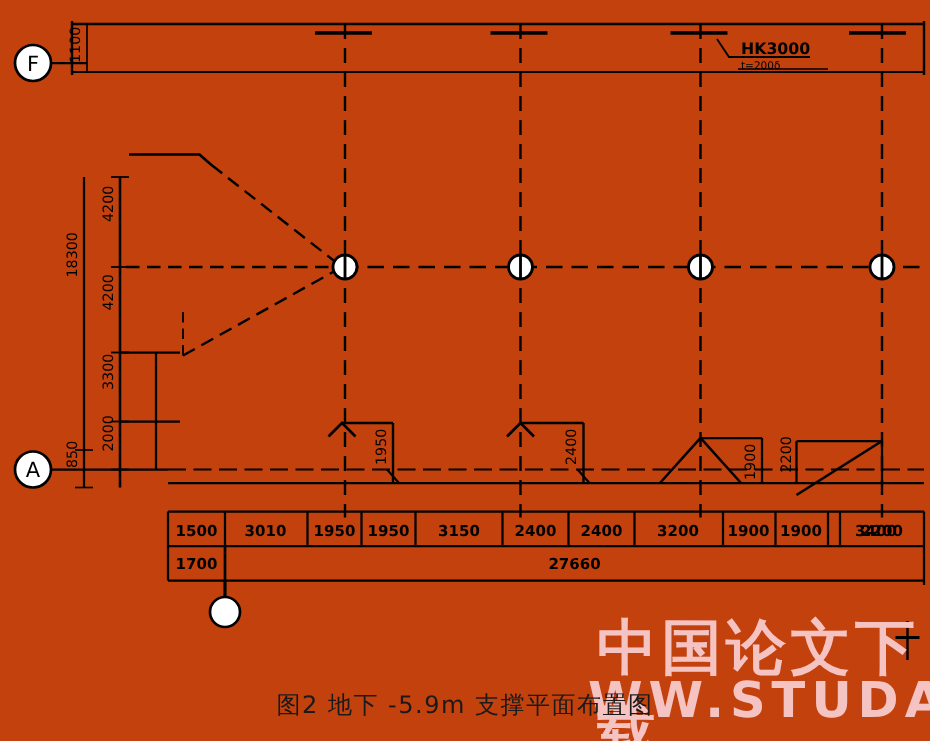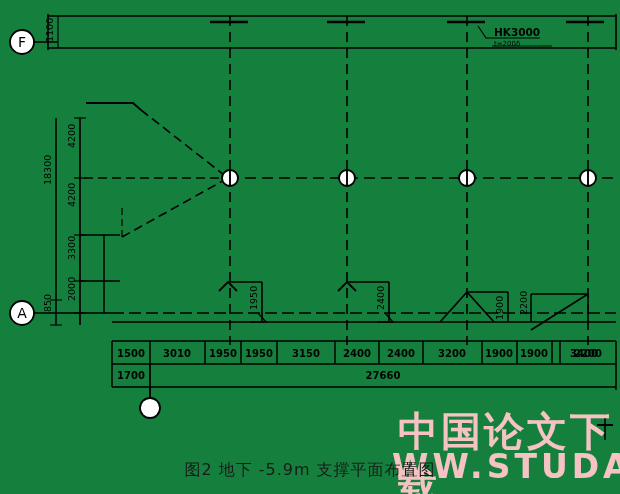--- a/index.html
+++ b/index.html
@@ -1,18 +1,18 @@
 <!DOCTYPE html>
 <html><head>
 <meta charset="utf-8">
 <style>
   html,body{margin:0;padding:0;background:#fff;}
   body{width:620px;height:494px;position:relative;overflow:hidden;
        font-family:"Liberation Sans","DejaVu Sans",sans-serif;}
-  #stage{position:absolute;left:0;top:0;width:620px;height:494px;background:#15803d;}
+  #stage{position:absolute;left:0;top:0;width:620px;height:494px;background:#c2410c;}
   svg{position:absolute;left:0;top:0;}
   .wm{position:absolute;color:#f6c3c3;font-weight:bold;letter-spacing:2px;
       font-family:"DejaVu Sans","Liberation Sans",sans-serif;pointer-events:none;}
   #wm-cn{left:398px;top:404px;font-size:40px;letter-spacing:3px;}
   #wm-url{left:392px;top:447px;font-size:33px;letter-spacing:4px;}
   #caption{position:absolute;left:0;top:460px;width:620px;text-align:center;
            font-size:16px;color:#1a1a1a;letter-spacing:1px;
            font-family:"DejaVu Sans","Liberation Sans",sans-serif;}
   text{font-family:"DejaVu Sans","Liberation Sans",sans-serif;fill:#000;}
 </style>

